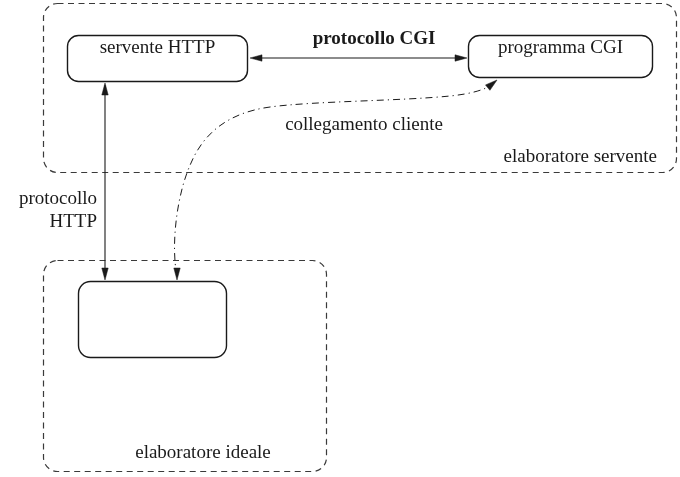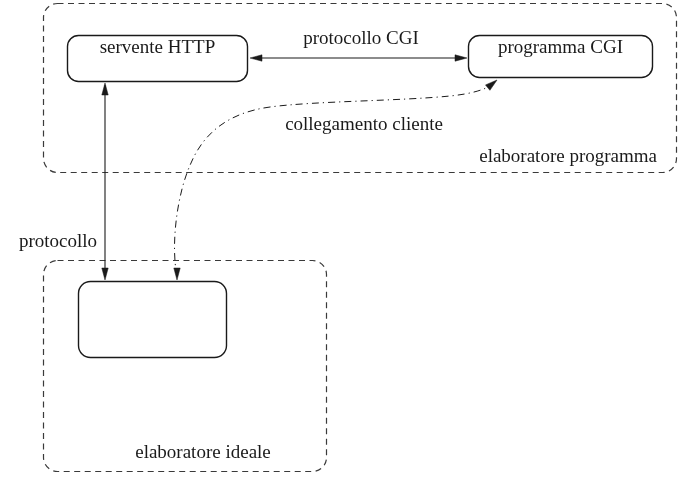--- a/index.html
+++ b/index.html
@@ -107,25 +107,26 @@
 
   <div class="node-label" style="left:67px; top:35px; width:181px; height:47px;">
     <span>servente HTTP</span>
   </div>
 
   <div class="node-label" style="left:468px; top:35px; width:185px; height:47px;">
     <span>programma CGI</span>
   </div>
 
 
-  <div class="lbl center" style="left:255px; top:27px; width:212px;">protocollo CGI</div>
+  <div class="lbl center" style="left:268px; top:27px; width:212px;font-weight:bold;">protocollo CGI</div>
 
   <div class="lbl center" style="left:273px; top:113px; width:182px;">collegamento cliente</div>
 
-  <div class="lbl right" style="left:6px; top:186px; width:91px; line-height:23px;margin-top:43px;">
+  <div class="lbl right" style="left:6px; top:186px; width:91px; line-height:23px;">
     <div>protocollo</div>
+    <div>HTTP</div>
   </div>
 
-  <div class="lbl right" style="left:475px; top:145px; width:182px;">elaboratore programma</div>
+  <div class="lbl right" style="left:475px; top:145px; width:182px;">elaboratore servente</div>
 
   <div class="lbl center" style="left:113px; top:441px; width:180px;">elaboratore ideale</div>
 
 </div>
 
 </body></html>

